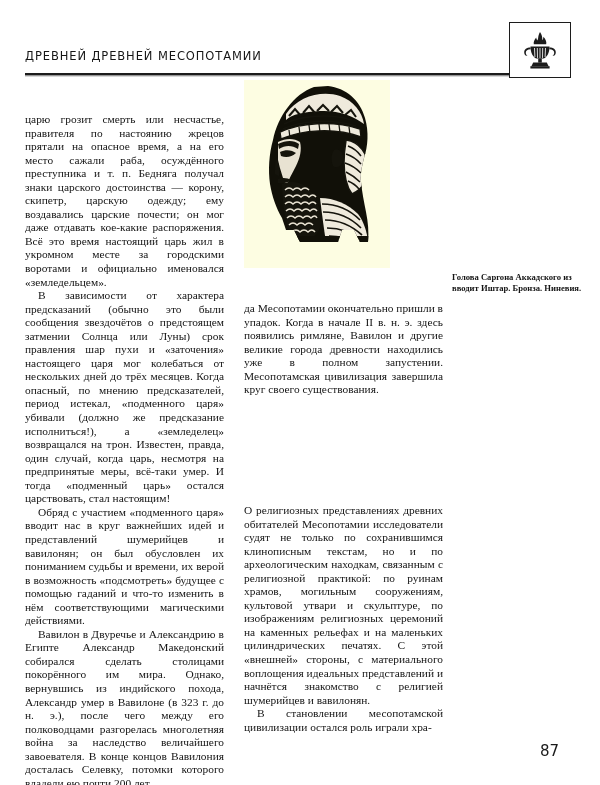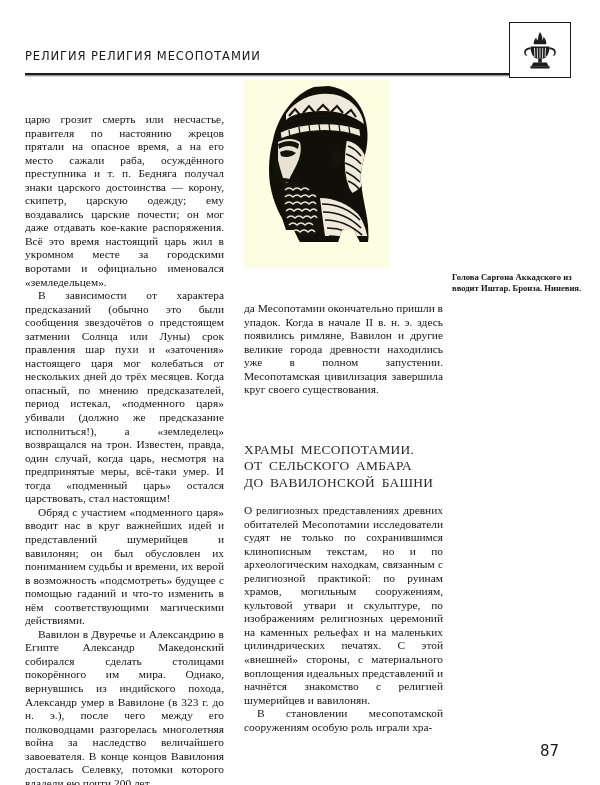--- a/index.html
+++ b/index.html
@@ -172,21 +172,21 @@
     font-weight: normal;
     color: #1a1a1a;
   }
 </style>
 </head>
 <body>
 
 <div class="page">
 
   <div class="header">
-    <div class="header-title">РЕЛИГИЯ РЕЛИГИЯ МЕСОПОТАМИИ</div>
+    <div class="header-title">ДРЕВНЕЙ ДРЕВНЕЙ МЕСОПОТАМИИ</div>
     <div class="header-rule"></div>
   </div>
 
   <div class="emblem-box">
     <span>
       <svg width="44" height="42" viewBox="0 0 44 42">
 
         <path d="M22 3 C19.5 7.5 20.8 9.2 19.4 11.4 C18.6 10.6 18.3 9.6 18.2 8.6
                  C16.2 11 15.4 13.2 15.8 15.2 L28.2 15.2 C28.8 12.6 27.6 10.2 25.4 7.8
                  C25.4 9.3 25 10.4 24.2 11.2 C24.6 8.2 23.8 5.6 22 3 Z" fill="#1c1c1c"></path>
@@ -324,26 +324,21 @@
     <p>В зависимости от характера предсказаний (обычно это были сообщения звездочётов о предстоящем затмении Солнца или Луны) срок правления шар пухи и «заточения» настоящего царя мог колебаться от нескольких дней до трёх месяцев. Когда опасный, по мнению предсказателей, период истекал, «подменного царя» убивали (должно же предсказание исполниться!), а «земледелец» возвращался на трон. Известен, правда, один случай, когда царь, несмотря на предпринятые меры, всё-таки умер. И тогда «подменный царь» остался царствовать, стал настоящим!</p>
     <p>Обряд с участием «подменного царя» вводит нас в круг важнейших идей и представлений шумерийцев и вавилонян; он был обусловлен их пониманием судьбы и времени, их верой в возможность «подсмотреть» будущее с помощью гаданий и что-то изменить в нём соответствующими магическими действиями.</p>
     <p>Вавилон в Двуречье и Александрию в Египте Александр Македонский собирался сделать столицами покорённого им мира. Однако, вернувшись из индийского похода, Александр умер в Вавилоне (в 323 г. до н. э.), после чего между его полководцами разгорелась многолетняя война за наследство величайшего завоевателя. В конце концов Вавилония досталась Селевку, потомки которого владели ею почти 200 лет.</p>
     <p>В 126 г. до н. э. Вавилонию захватили парфяне; при них древние горо-</p>
   </div>
 
   <div class="col col-right-lower">
     <p class="noindent">да Месопотамии окончательно пришли в упадок. Когда в начале II в. н. э. здесь появились римляне, Вавилон и другие великие города древности находились уже в полном запустении. Месопотамская цивилизация завершила круг своего существования.</p>
   </div>
 
-  <div class="section-heading">
-    <div>ХРАМЫ МЕСОПОТАМИИ.</div>
-    <div>ОТ СЕЛЬСКОГО АМБАРА</div>
-    <div>ДО ВАВИЛОНСКОЙ БАШНИ</div>
-  </div>
 
   <div class="col-right-body">
     <p class="noindent">О религиозных представлениях древних обитателей Месопотамии исследователи судят не только по сохранившимся клинописным текстам, но и по археологическим находкам, связанным с религиозной практикой: по руинам храмов, могильным сооружениям, культовой утвари и скульптуре, по изображениям религиозных церемоний на каменных рельефах и на маленьких цилиндрических печатях. С этой «внешней» стороны, с материального воплощения идеальных представлений и начнётся знакомство с религией шумерийцев и вавилонян.</p>
-    <p>В становлении месопотамской сооружениям особую роль играли хра-</p>
+    <p>В становлении месопотамской цивилизации остался роль играли хра-</p>
   </div>
 
   <div class="folio">87</div>
 
 </div>
 
 </body></html>

